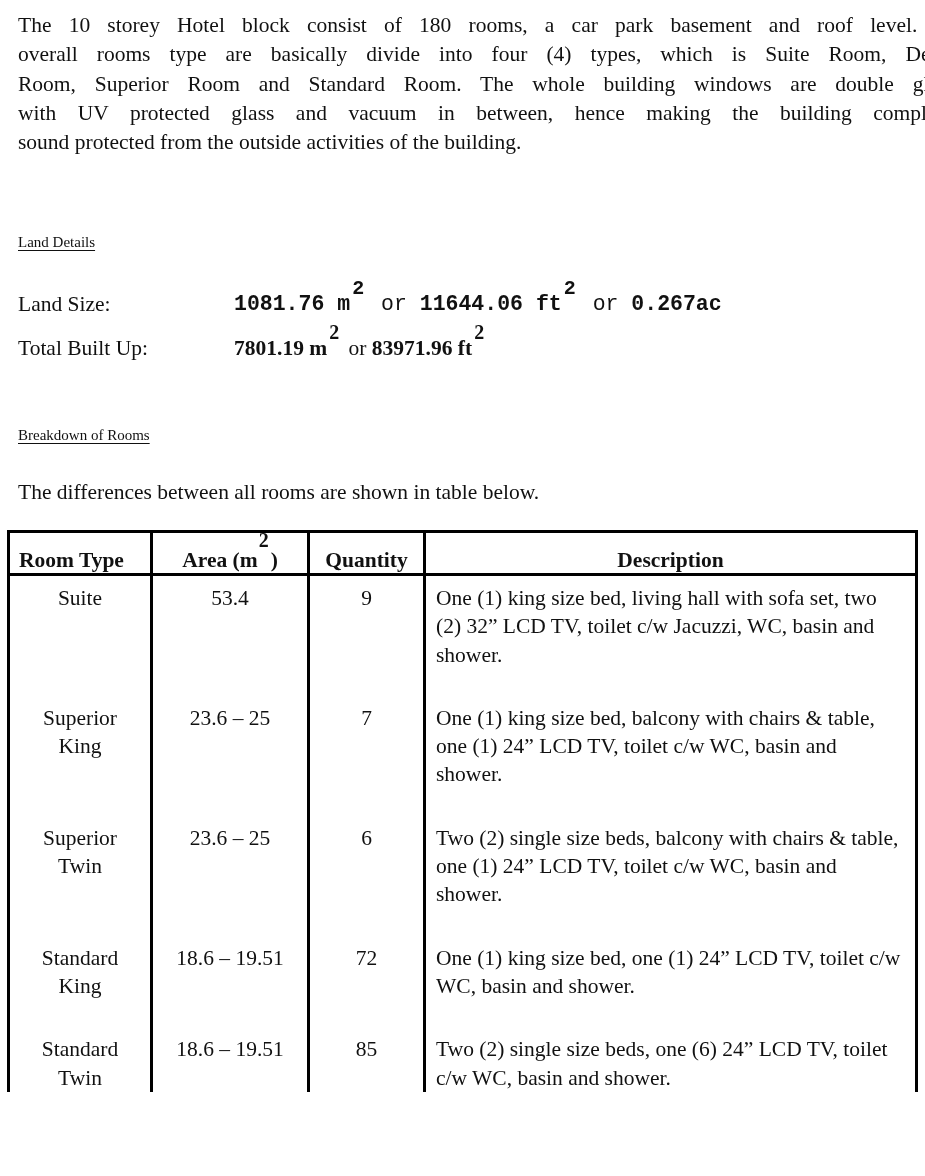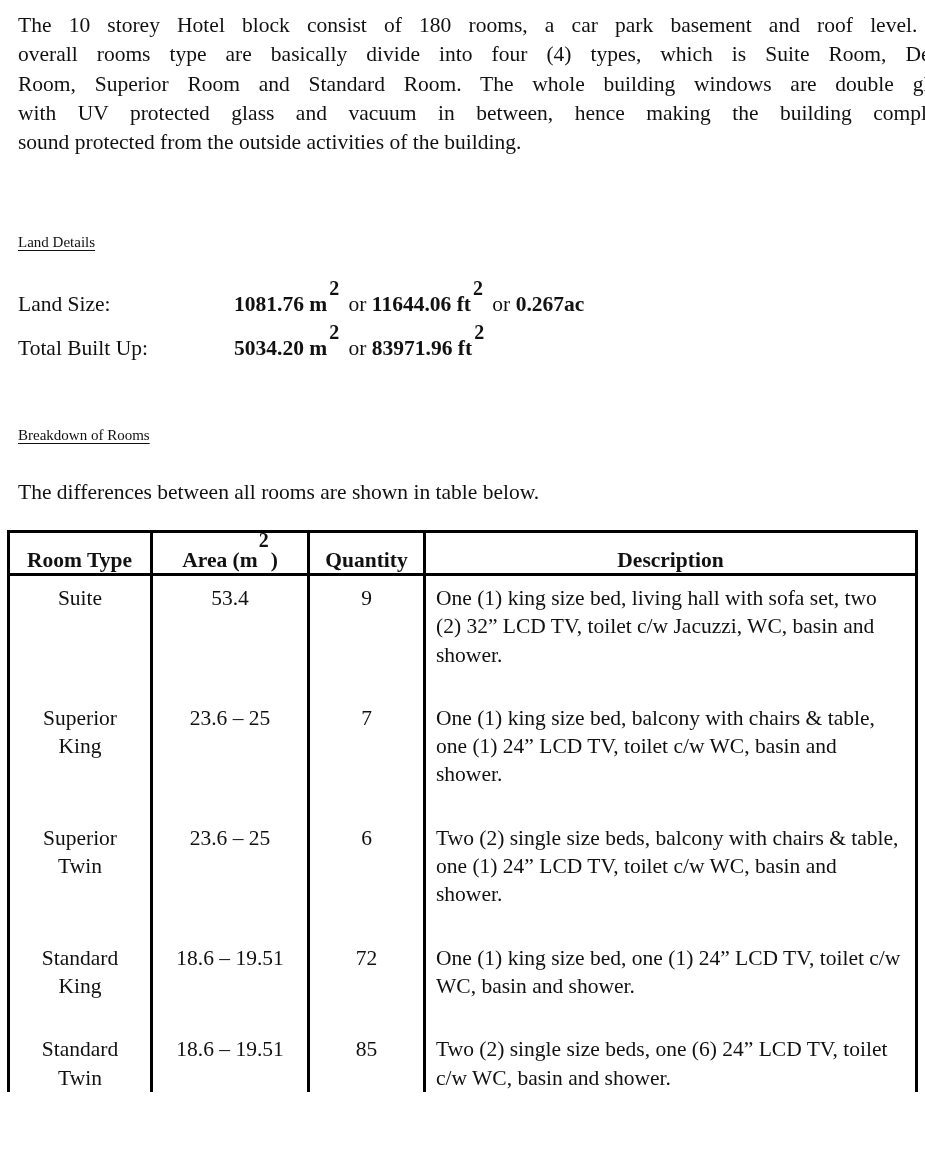--- a/index.html
+++ b/index.html
@@ -30,21 +30,21 @@
     border-collapse:collapse; table-layout:fixed;
     font-size:21.5px; line-height:28.3px;
   }
   table.rooms th, table.rooms td {
     border-left:3px solid #000; border-right:3px solid #000;
     padding:0 10px; vertical-align:top;
   }
   table.rooms th {
     border-top:3px solid #000; border-bottom:3px solid #000;
     font-weight:bold; height:40px; vertical-align:bottom; padding-bottom:0;
-    text-align:center; white-space:nowrap; padding-left:10px; line-height:26px;
+    text-align:left; white-space:nowrap; padding-left:10px; line-height:26px;
   }
   table.rooms th.c { text-align:center; }
   table.rooms td.c { text-align:center; }
   table.rooms td { padding-top:8px; }
   tr.r td { padding-bottom:27px; }
   tr.r.last td { padding-bottom:0; }
   tr.total td {
     border-top:3px solid #000; border-bottom:3px solid #000; height:27px; line-height:27px;
   }
   .hsup { position:relative; top:-20px; font-size:20px; margin-left:1px; margin-right:2px;}
@@ -57,31 +57,31 @@
   <span>The 10 storey Hotel block consist of 180 rooms, a car park basement and roof level. Th</span>
   <span>overall rooms type are basically divide into four (4) types, which is Suite Room, Delux</span>
   <span>Room, Superior Room and Standard Room. The whole building windows are double glaze</span>
   <span>with UV protected glass and vacuum in between, hence making the building completel</span>
   <span class="last">sound protected from the outside activities of the building.</span>
 </div>
 
 <div class="heading" style="top:234px;">Land Details</div>
 
 <div class="label" style="top:292px;">Land Size:</div>
-<div class="val" style="top:292px;">
+<div class="val" style="top:292px;font-family:Liberation Mono, monospace;">
   <b>1081.76 m</b><span class="sup">2</span>
   <span>or</span>
   <b>11644.06 ft</b><span class="sup">2</span>
   <span>or</span>
   <b>0.267ac</b>
 </div>
 
 <div class="label" style="top:336px;">Total Built Up:</div>
 <div class="val" style="top:336px;">
-  <b>5034.20 m</b><span class="sup">2</span>
+  <b>7801.19 m</b><span class="sup">2</span>
   <span>or</span>
   <b>83971.96 ft</b><span class="sup">2</span>
 </div>
 
 <div class="heading" style="top:427px;text-decoration:underline;">Breakdown of Rooms</div>
 <div class="note">The differences between all rooms are shown in table below.</div>
 
 <table class="rooms">
   <colgroup>
     <col style="width:143px">

